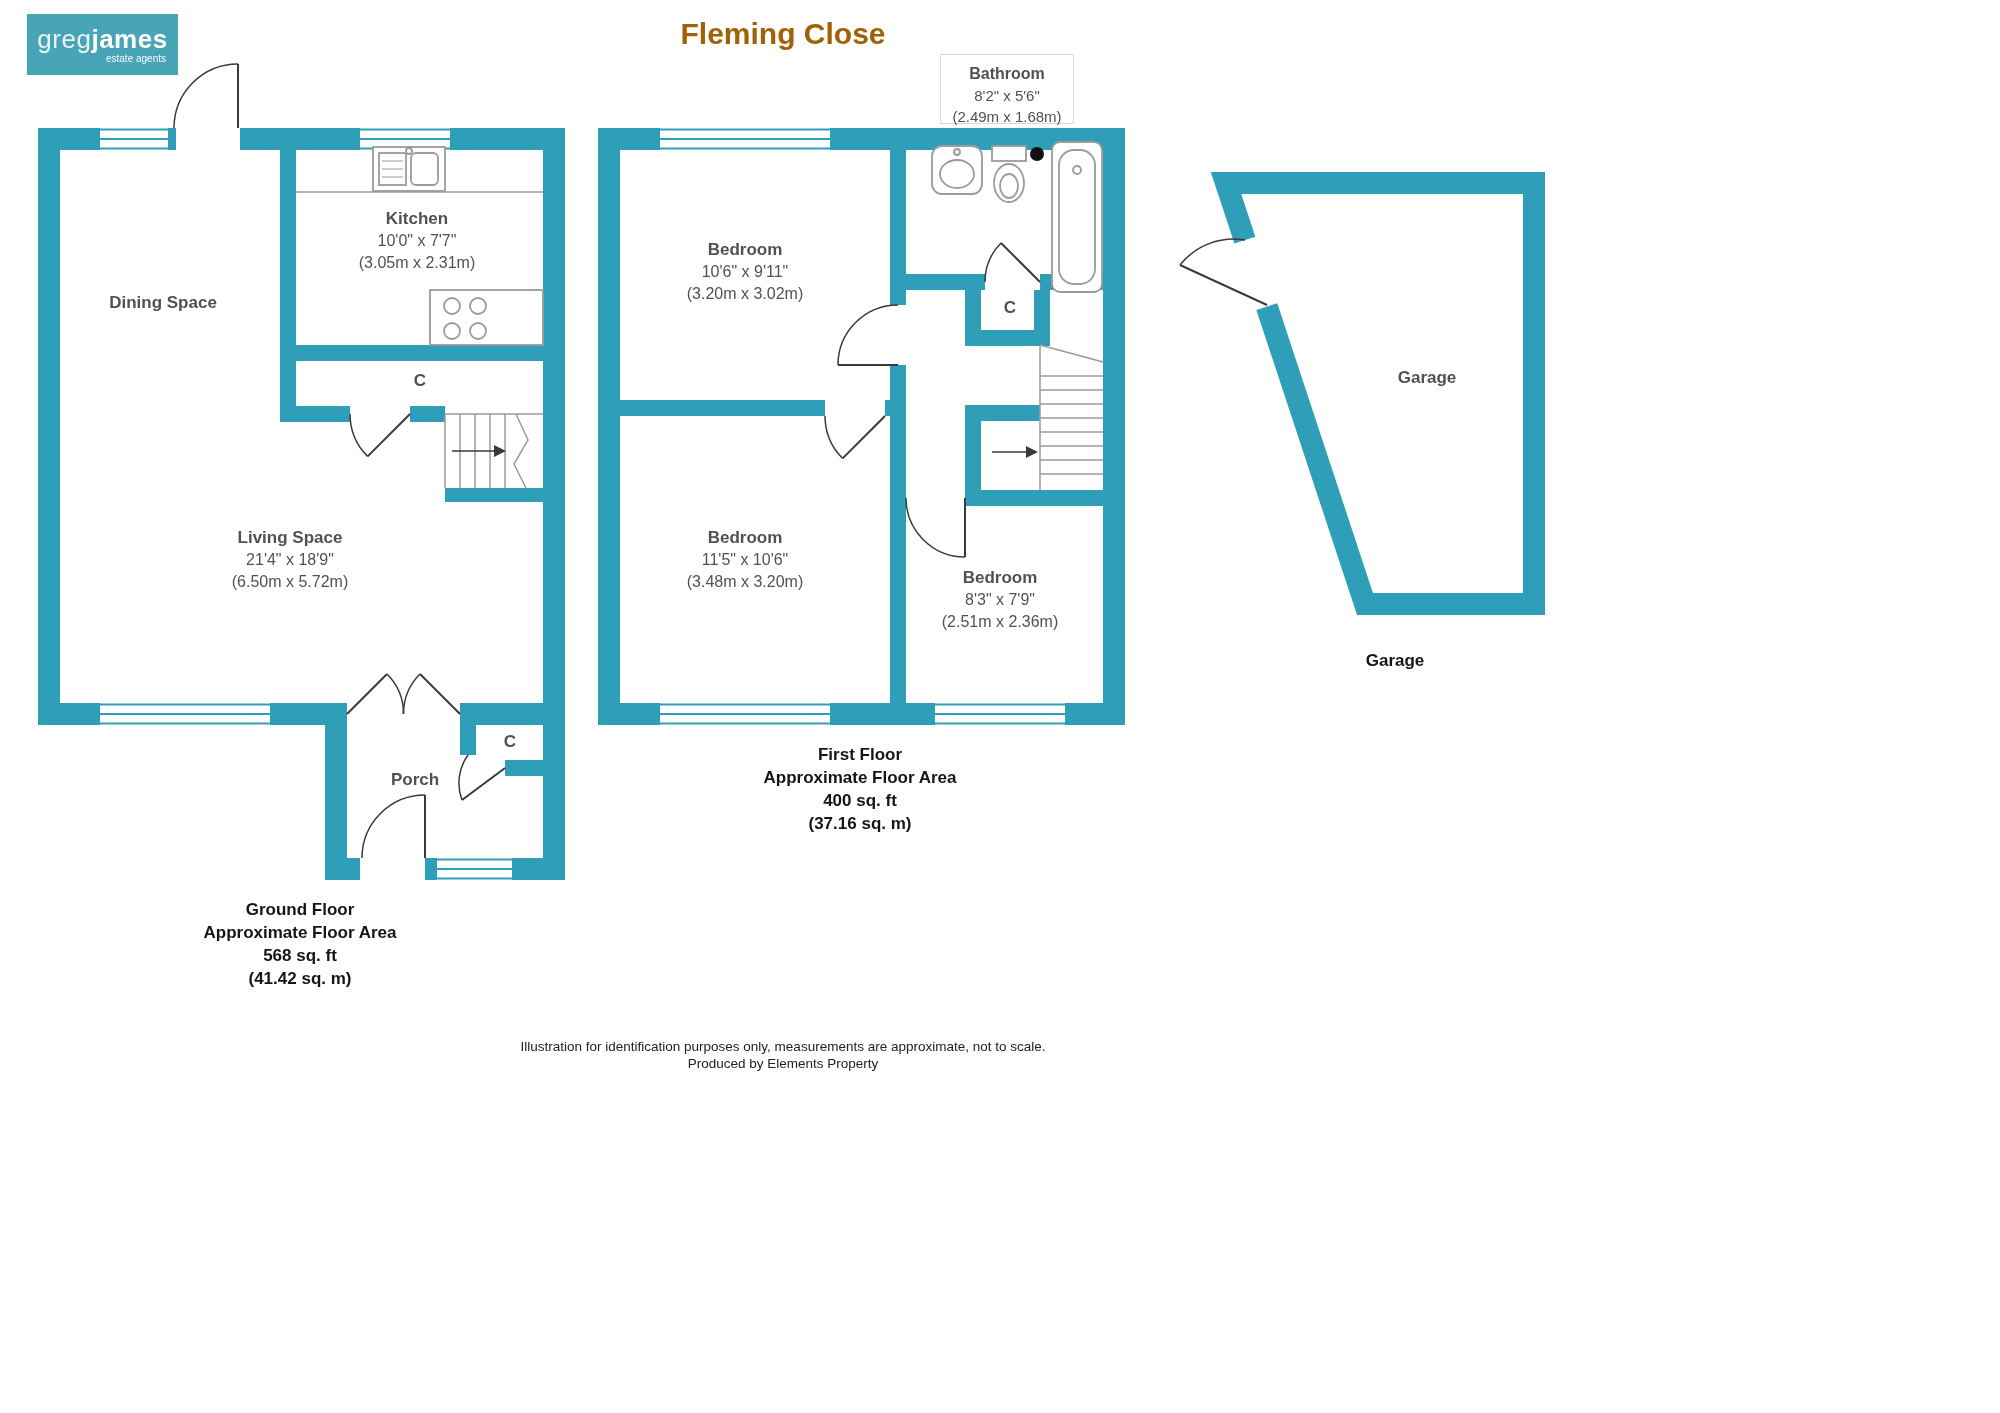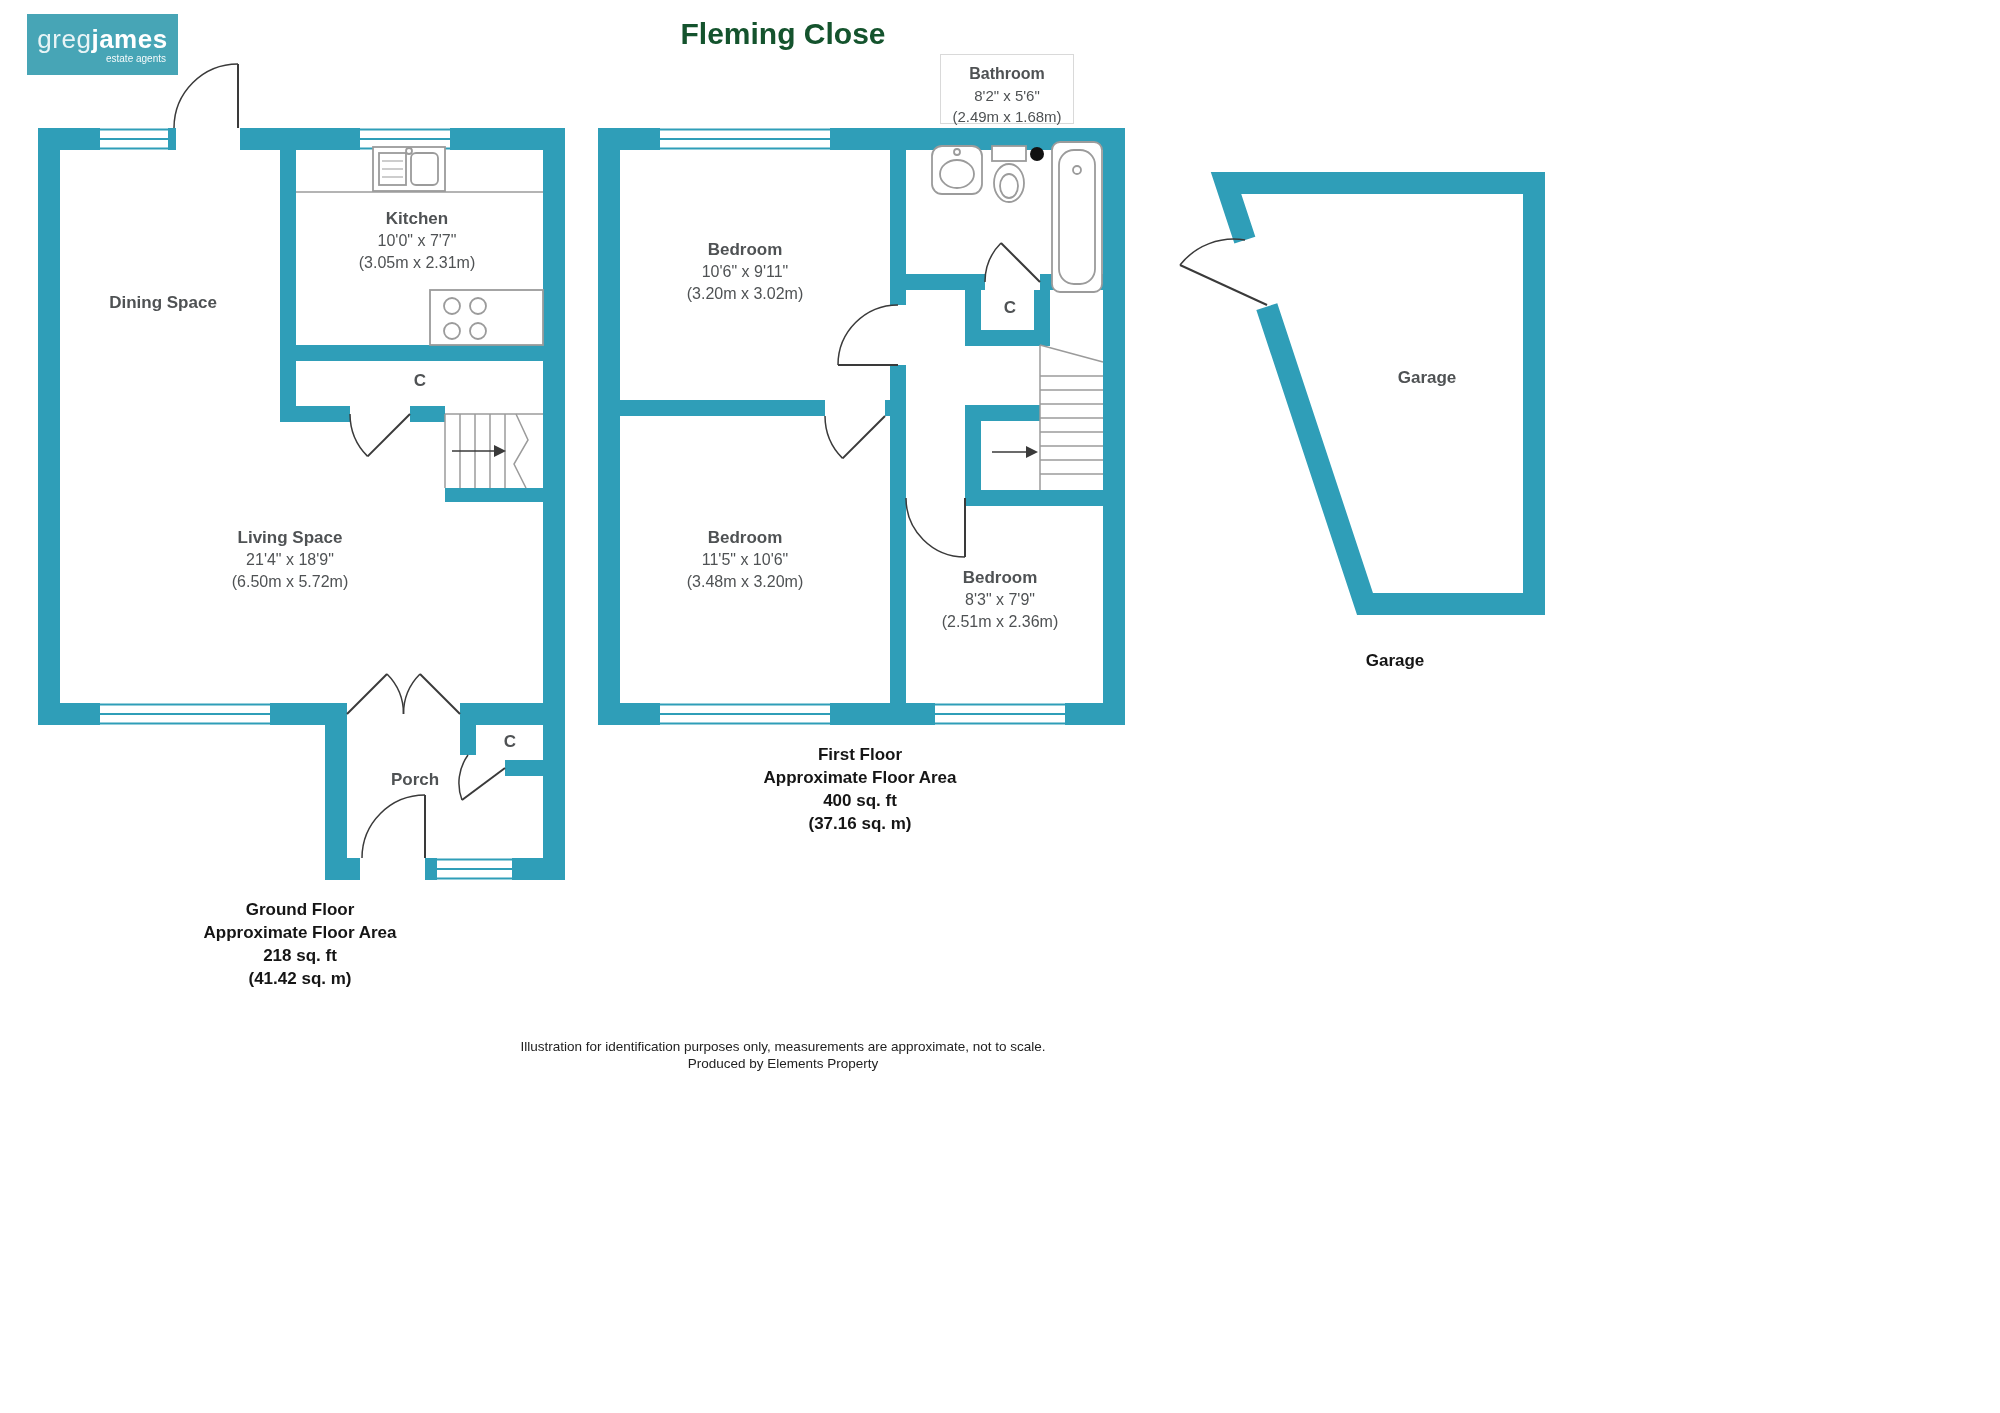--- a/index.html
+++ b/index.html
@@ -1,21 +1,21 @@
 <!DOCTYPE html>
 <html><head>
 <meta charset="utf-8">
 <style>
   * { margin:0; padding:0; box-sizing:border-box; }
   html,body { background:#fff; font-family:"Liberation Sans", sans-serif; }
   .canvas { position:relative; width:2000px; height:1413px; background:#fff; overflow:hidden; }
   svg.plan { position:absolute; left:0; top:0; }
 
   .page-title { position:absolute; left:783px; top:17px; transform:translateX(-50%);
-    font-size:30px; font-weight:bold; color:#14532d; white-space:nowrap; }
+    font-size:30px; font-weight:bold; color:#a16207; white-space:nowrap; }
 
   .logo { position:absolute; left:27px; top:14px; width:151px; height:61px; background:#47a5b6;
     color:#fff; display:flex; flex-direction:column; align-items:center; justify-content:center; }
   .logo-name { font-size:26px; line-height:27px; letter-spacing:.5px; }
   .logo-name .light { font-weight:normal; opacity:.88; }
   .logo-name .bold  { font-weight:bold; }
   .logo-tagline { font-size:10px; line-height:11px; align-self:flex-end; margin-right:12px; opacity:.95; }
 
   .label { position:absolute; transform:translateX(-50%); text-align:center; color:#4f5254; white-space:nowrap; }
   .room-name { font-weight:bold; font-size:17px; line-height:22px; }
@@ -303,21 +303,21 @@
   <div class="label" style="left:1427px;top:367px">
     <div class="room-name">Garage</div>
   </div>
   <div class="caption" style="left:1395px;top:649px">
     <div>Garage</div>
   </div>
 
   <div class="caption" style="left:300px;top:898px">
     <div>Ground Floor</div>
     <div>Approximate Floor Area</div>
-    <div>218 sq. ft</div>
+    <div>568 sq. ft</div>
     <div>(41.42 sq. m)</div>
   </div>
 
   <div class="caption" style="left:860px;top:743px">
     <div>First Floor</div>
     <div>Approximate Floor Area</div>
     <div>400 sq. ft</div>
     <div>(37.16 sq. m)</div>
   </div>
 

